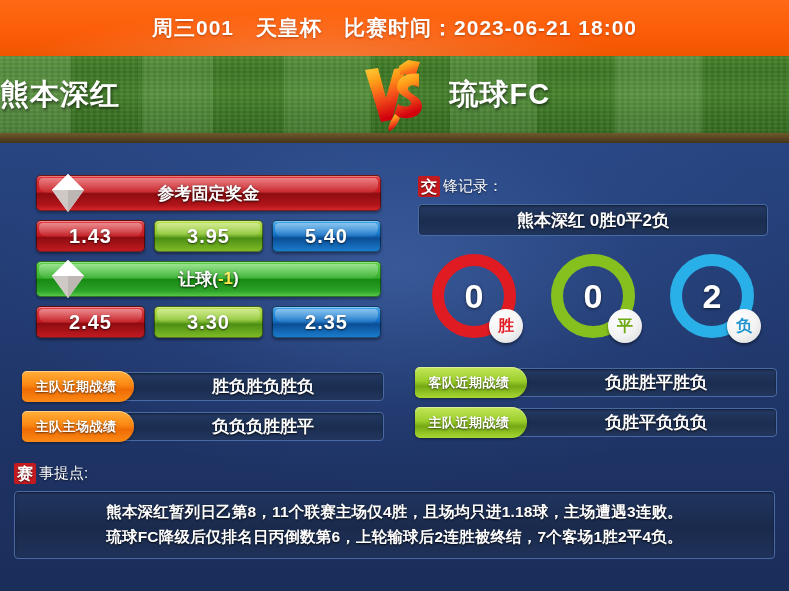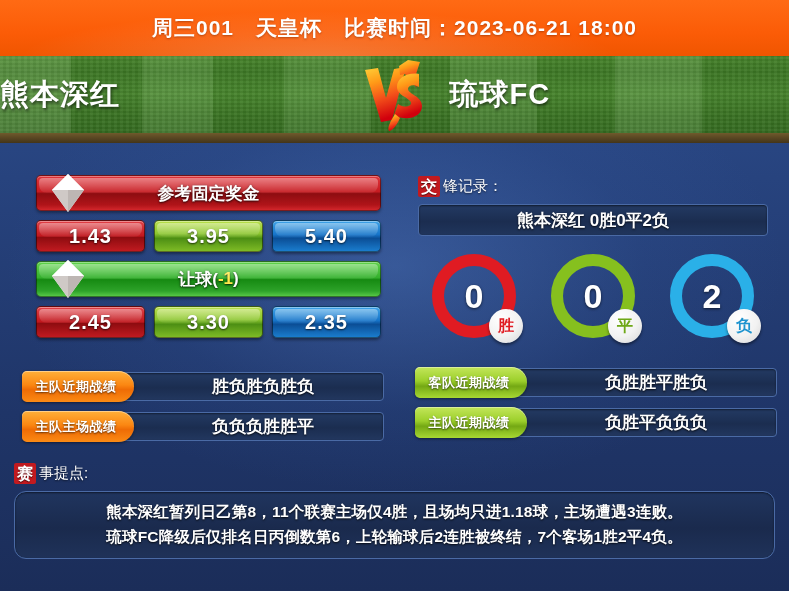--- a/index.html
+++ b/index.html
@@ -203,21 +203,21 @@
     display:flex; align-items:center; justify-content:center;
     color:#ffffff; font-size:17px; font-weight:bold;
     text-shadow: 0 1px 2px rgba(0,0,0,0.85);
     z-index:3;
   }
 
   
   .tips { position:absolute; left:14px; top:462px; width:761px; }
   .tips-body {
     margin-top:6px;
-    border-radius:12px;
+    border-radius:4px;
     background: linear-gradient(180deg,#20355f 0%, #1a2a4d 55%, #1f3259 100%);
     border:1px solid #4a6aa5;
     box-shadow: inset 0 1px 2px rgba(0,0,0,0.55);
     padding:7px 10px 9px;
   }
   .tips-line {
     color:#ffffff; font-size:15.5px; font-weight:bold;
     text-align:center; line-height:25px; letter-spacing:0.2px;
     text-shadow: 0 1px 2px rgba(0,0,0,0.85);
     white-space: nowrap;

